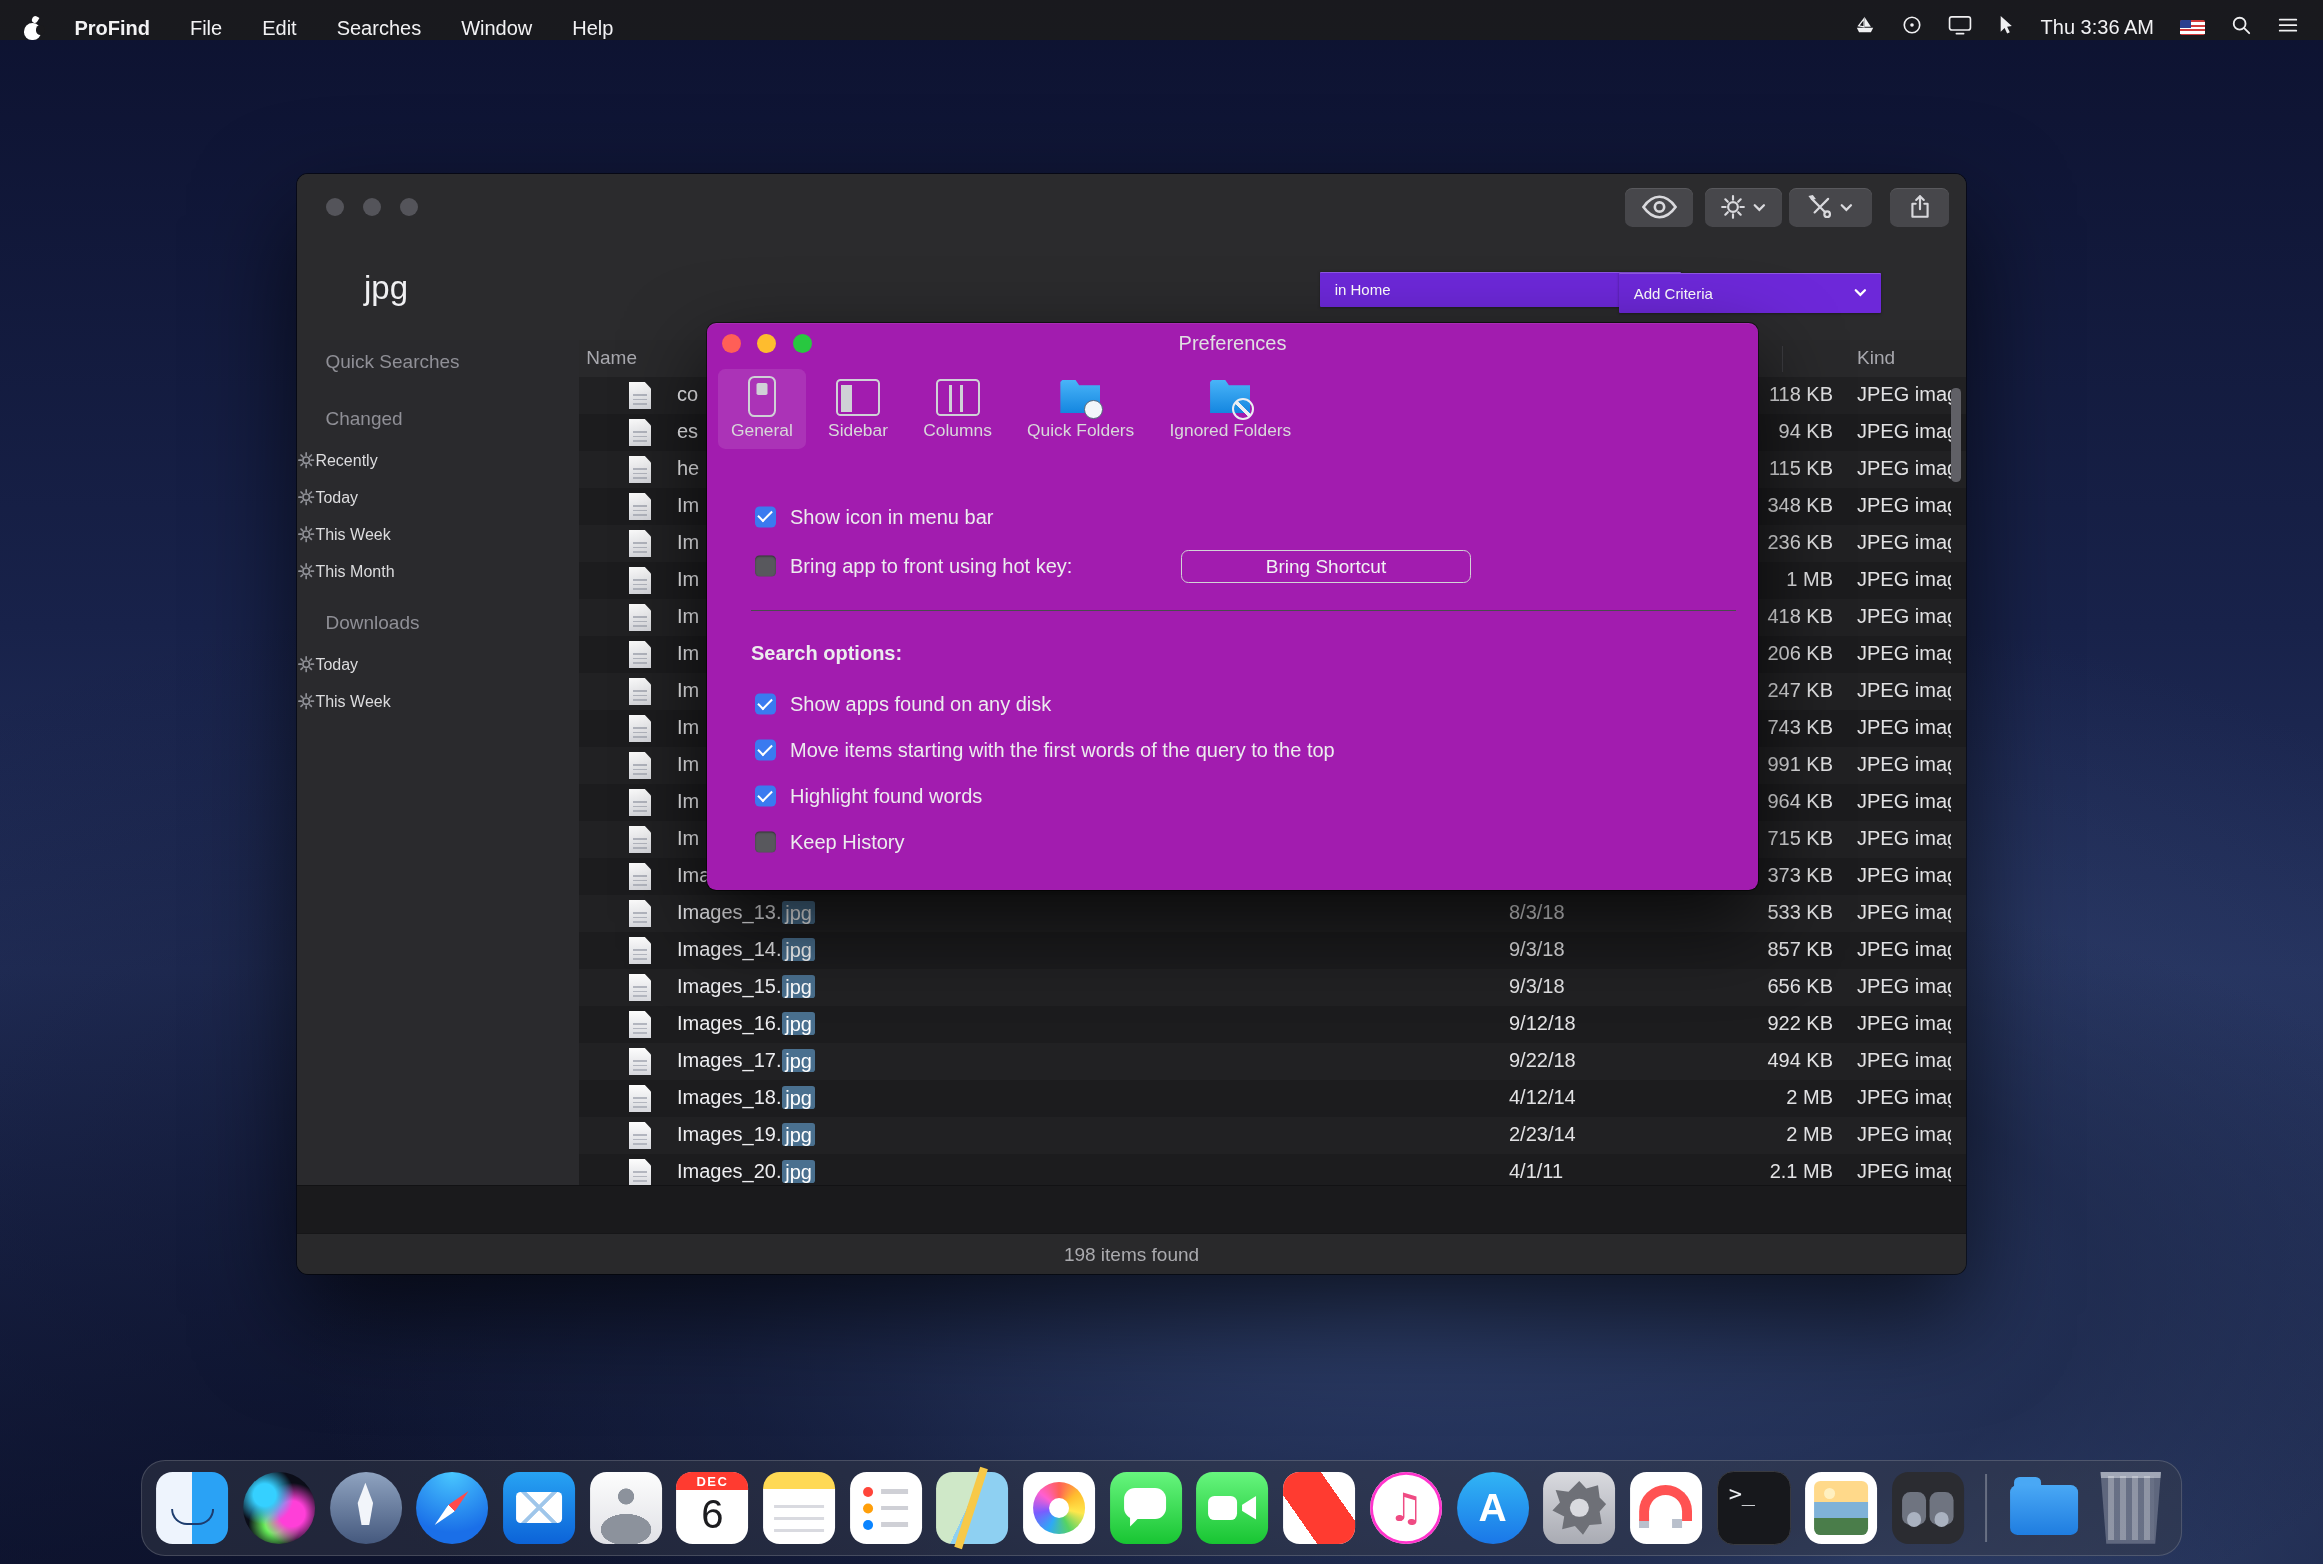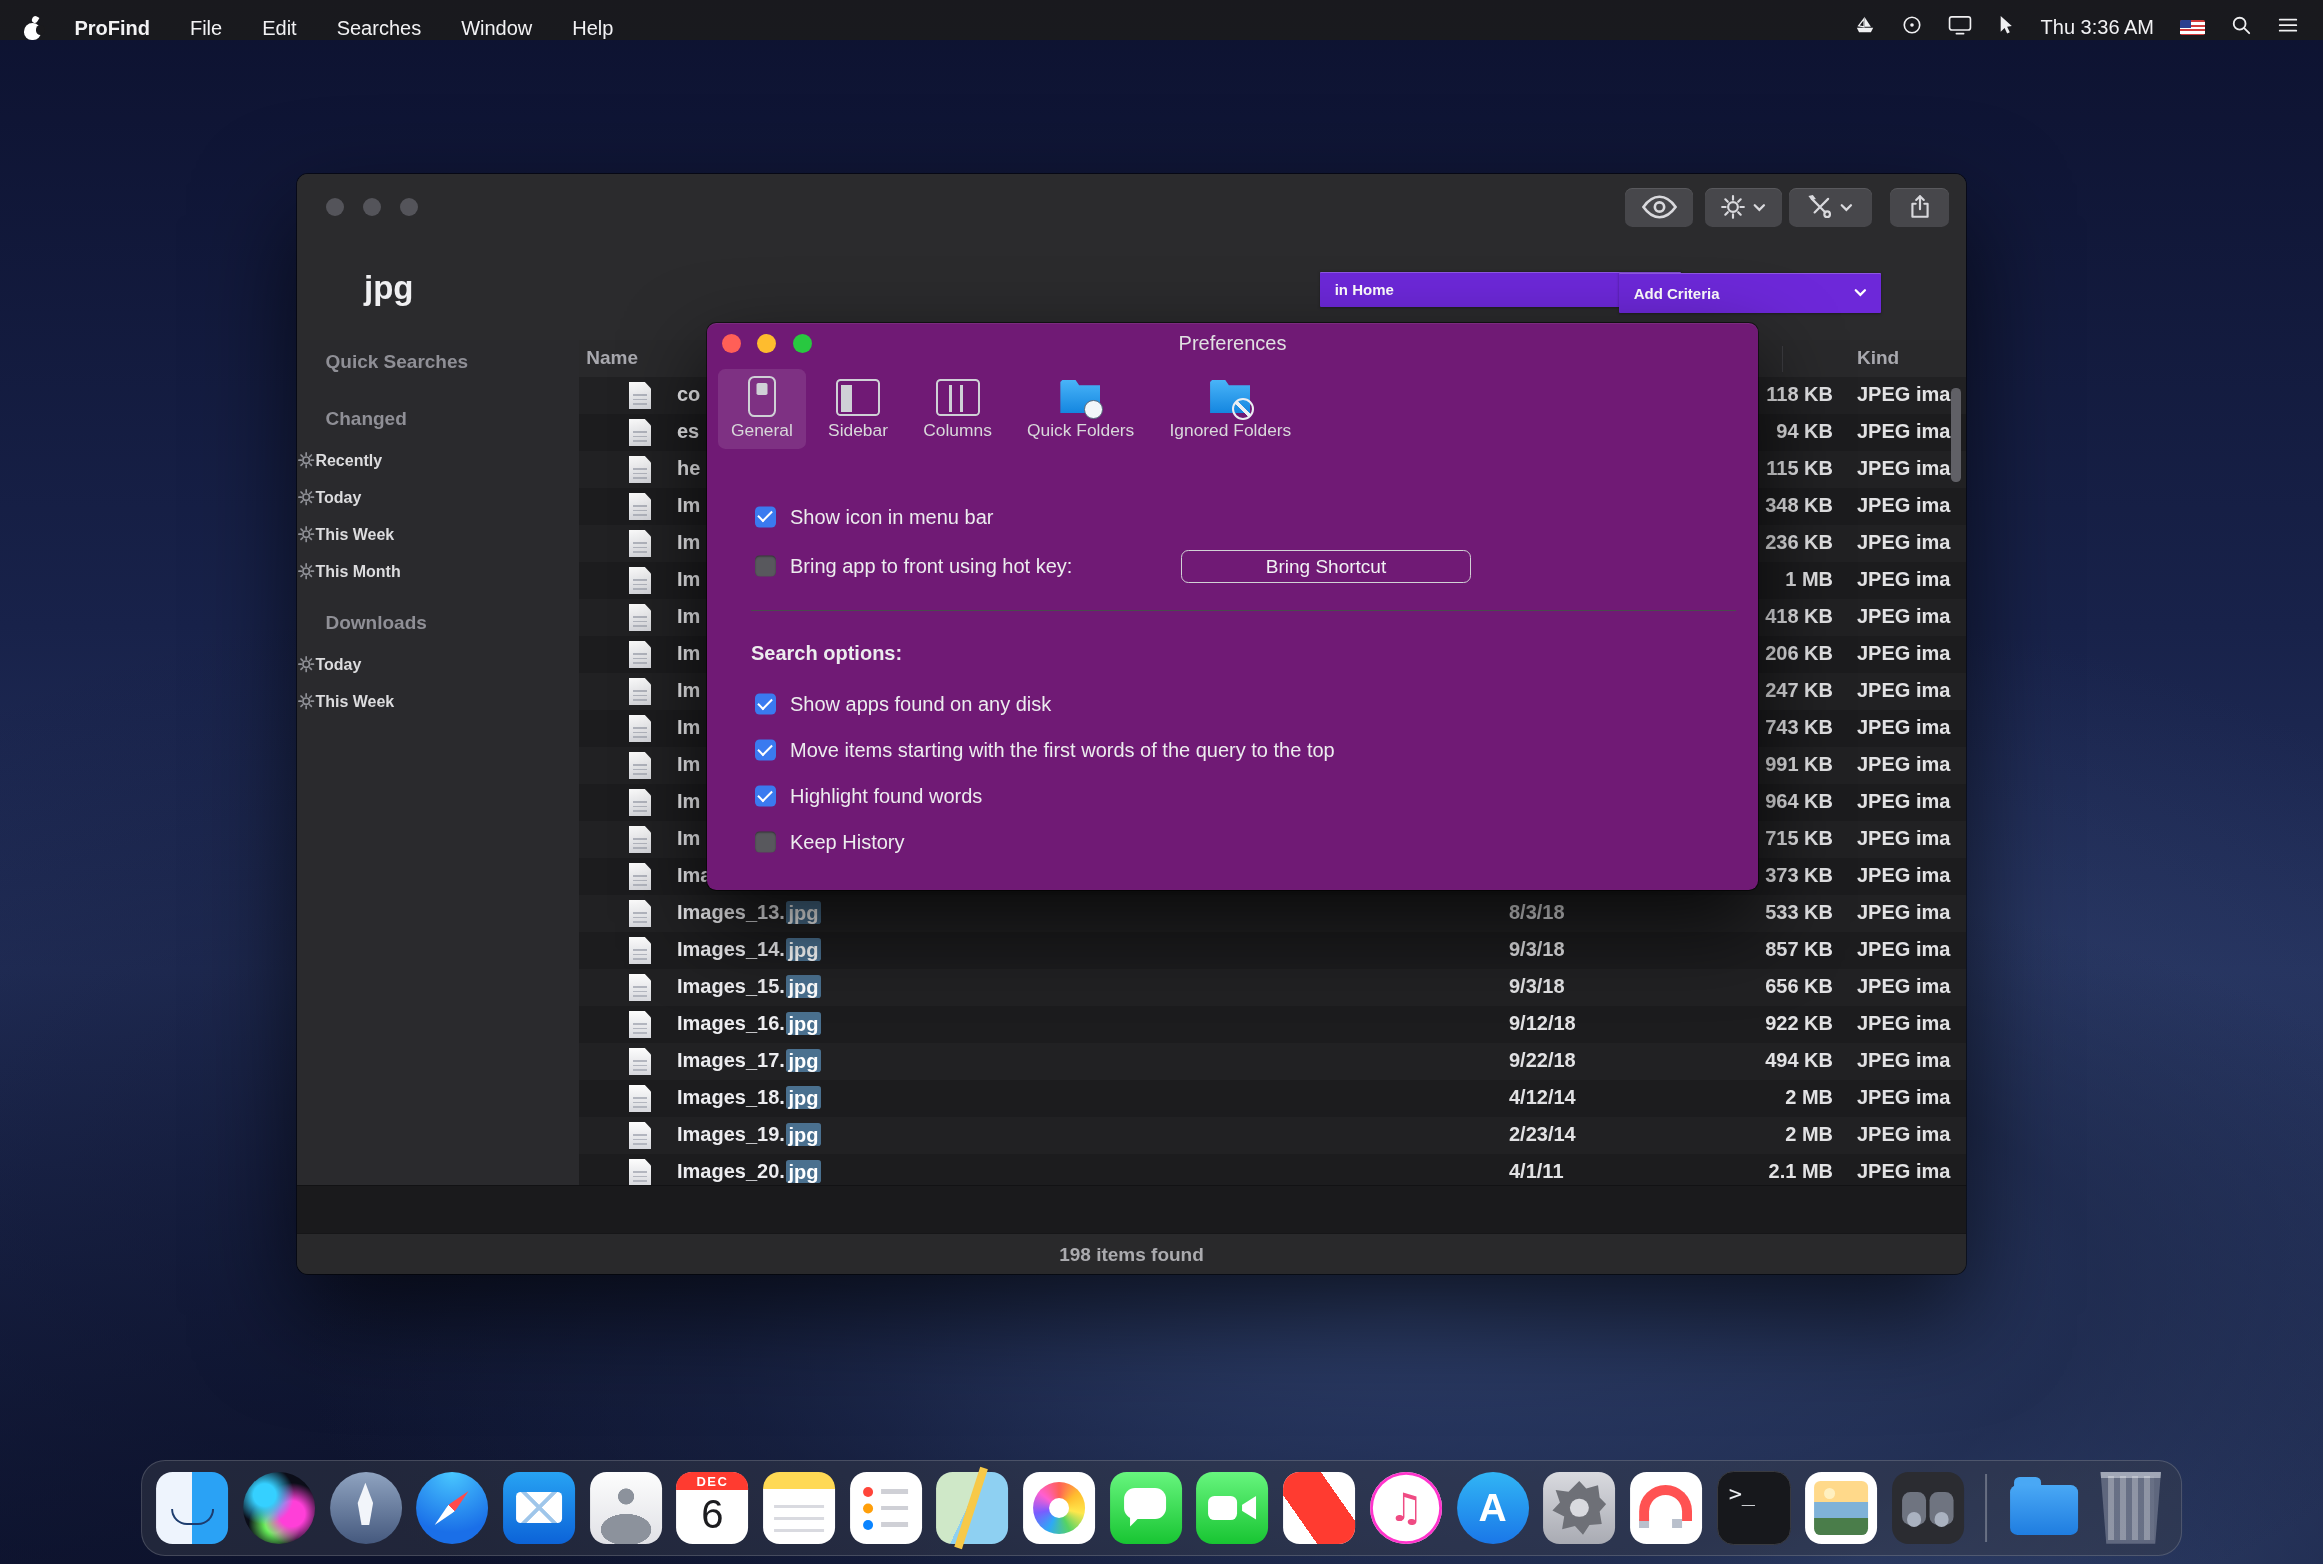--- a/index.html
+++ b/index.html
@@ -26,21 +26,21 @@
   .mb-menu{margin-right:40px;}
   .mb-right{margin-left:auto;display:flex;align-items:center;gap:26px;}
   .mb-clock{white-space:nowrap;}
   .usflag{width:25px;height:15.6px;border-radius:1.8px;position:relative;overflow:hidden;flex:none;
     background:repeating-linear-gradient(180deg,#d23b3b 0 2.3px,#fff 2.3px 4.6px);}
   .usflag::after{content:"";position:absolute;left:0;top:0;width:11px;height:8.3px;background:#2b3f8f;}
 
   
   .window{position:absolute;left:297px;top:174px;width:1669px;height:1100px;background:#1e1e20;
     border-radius:11px;overflow:hidden;z-index:10;
-    box-shadow:0 41px 101px rgba(0,0,0,.65), 0 0 0 0.9px rgba(0,0,0,.55), inset 0 0.9px 0 rgba(255,255,255,.07);font-weight:bold;}
+    box-shadow:0 41px 101px rgba(0,0,0,.65), 0 0 0 0.9px rgba(0,0,0,.55), inset 0 0.9px 0 rgba(255,255,255,.07);}
   .win-top{position:absolute;left:0;top:0;right:0;height:166px;background:#2b2b2d;border-bottom:0.9px solid #19191b;}
   .tl{position:absolute;top:24px;width:18.4px;height:18.4px;border-radius:50%;background:#54545a;}
   .tl.t1{left:29px}.tl.t2{left:66px}.tl.t3{left:103px}
   .tbtn{position:absolute;top:13.8px;height:39px;background:#47474b;border-radius:7.3px;
     display:flex;align-items:center;justify-content:center;gap:5.5px;box-shadow:inset 0 0.9px 0 rgba(255,255,255,.1);}
   .tbtn.eye{left:1328px;width:68px}.tbtn.gear{left:1408px;width:77px}
   .tbtn.tools{left:1492px;width:83px}.tbtn.share{left:1593px;width:59px}
   .search-term{position:absolute;left:67px;top:95px;font-size:33px;color:#f0f0f2;}
   .popup{position:absolute;background:#6d28d9;border-radius:1px;color:#fff;font-size:15px;
     display:flex;align-items:center;box-shadow:inset 0 0.9px 0 rgba(255,255,255,.22), 0 0.9px 2.8px rgba(0,0,0,.35);}
@@ -73,21 +73,21 @@
   .fdate{position:absolute;left:930px;top:6.4px;font-size:20px;color:#e2e2e4;white-space:nowrap;}
   .fsize{position:absolute;right:133px;top:6.4px;width:129px;text-align:right;font-size:20px;color:#e2e2e4;white-space:nowrap;}
   .fkind{position:absolute;left:1278px;top:6.4px;width:94px;overflow:hidden;font-size:20px;color:#e2e2e4;white-space:nowrap;}
   .scroll-thumb{position:absolute;right:2.8px;top:11px;width:9.2px;height:94px;background:#606066;border-radius:4.6px;}
 
   .footer-band{position:absolute;left:0;top:1011px;right:0;height:48px;background:#1a1a1c;border-top:0.9px solid #121214;}
   .statusbar{position:absolute;left:0;top:1059px;right:0;height:41px;background:#29292b;border-top:0.9px solid #161618;
     display:flex;align-items:center;justify-content:center;color:#aaaaae;font-size:19px;}
 
   
-  .dialog{position:absolute;left:707px;top:323px;width:1051px;height:567px;background:#701a75;border-radius:9.2px;
+  .dialog{position:absolute;left:707px;top:323px;width:1051px;height:567px;background:#a21caf;border-radius:9.2px;
     z-index:50;box-shadow:0 33px 83px rgba(0,0,0,.7), 0 0 0 0.9px rgba(0,0,0,.55), inset 0 0.9px 0 rgba(255,255,255,.08);
     color:#ececee;font-size:20px;}
   .dlg-title{position:absolute;left:0;right:0;top:0;height:41px;line-height:41px;text-align:center;color:#e0e0e2;font-size:20px;}
   .dtl{position:absolute;top:11px;width:19px;height:19px;border-radius:50%;}
   .dtl.red{left:14.7px;background:#ff5f57}.dtl.yellow{left:50px;background:#febc2e}.dtl.green{left:86px;background:#28c840}
   .tabbar{position:absolute;left:11px;top:46px;display:flex;gap:9.2px;}
   .ptab{display:flex;flex-direction:column;align-items:center;gap:1.8px;padding:5.5px 13px 7.3px;border-radius:7.3px;
     color:#d8d8da;font-size:17.4px;white-space:nowrap;}
   .ptab.sel{background:rgba(255,255,255,.1);justify-content:space-between;}
   .picon{width:48px;height:44px;position:relative;}

